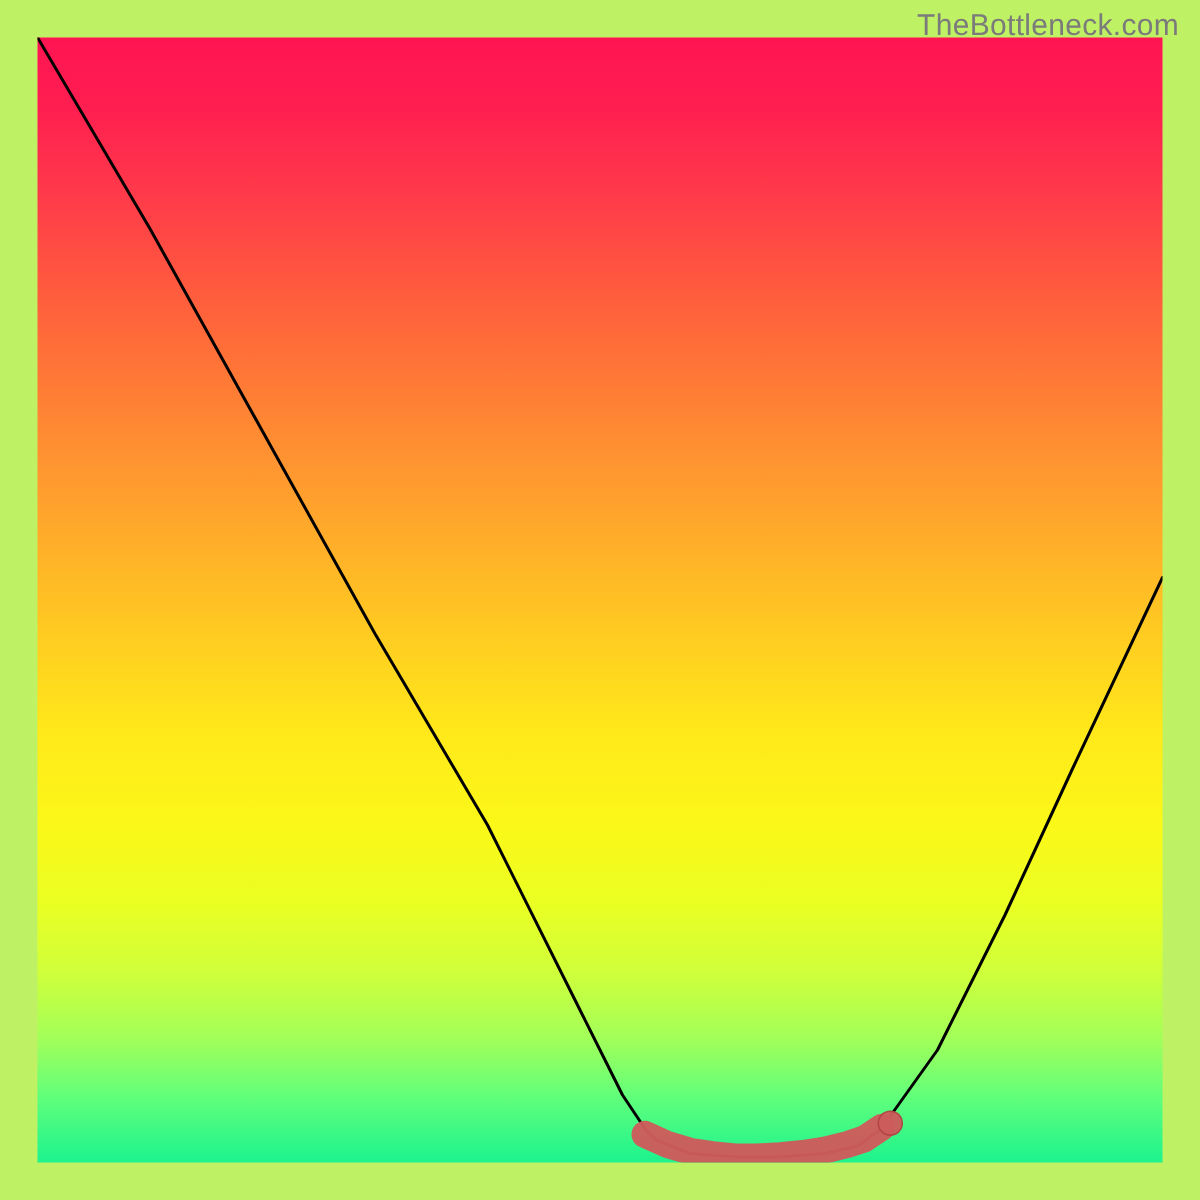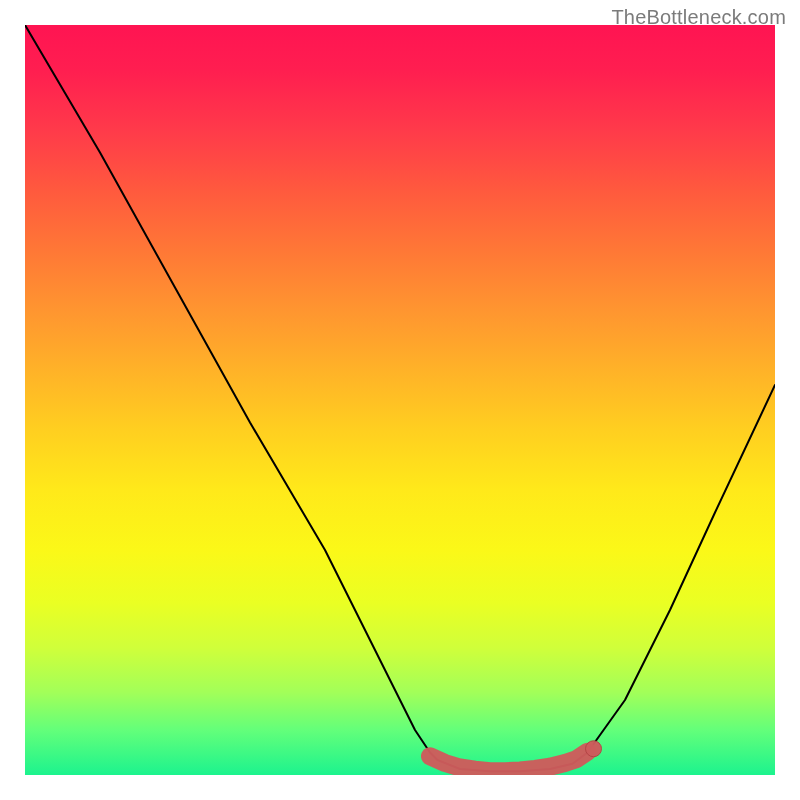--- a/index.html
+++ b/index.html
@@ -8,21 +8,21 @@
     width: 800px;
     height: 800px;
     background: #000000;
     overflow: hidden;
     font-family: Arial, Helvetica, sans-serif;
   }
   .stage {
     position: relative;
     width: 800px;
     height: 800px;
-    background: #ffffff;
+    background: #bef264;
   }
   .plot-area {
     position: absolute;
     left: 25px;
     top: 25px;
     width: 750px;
     height: 750px;
   }
   .bg-gradient {
     position: absolute;

